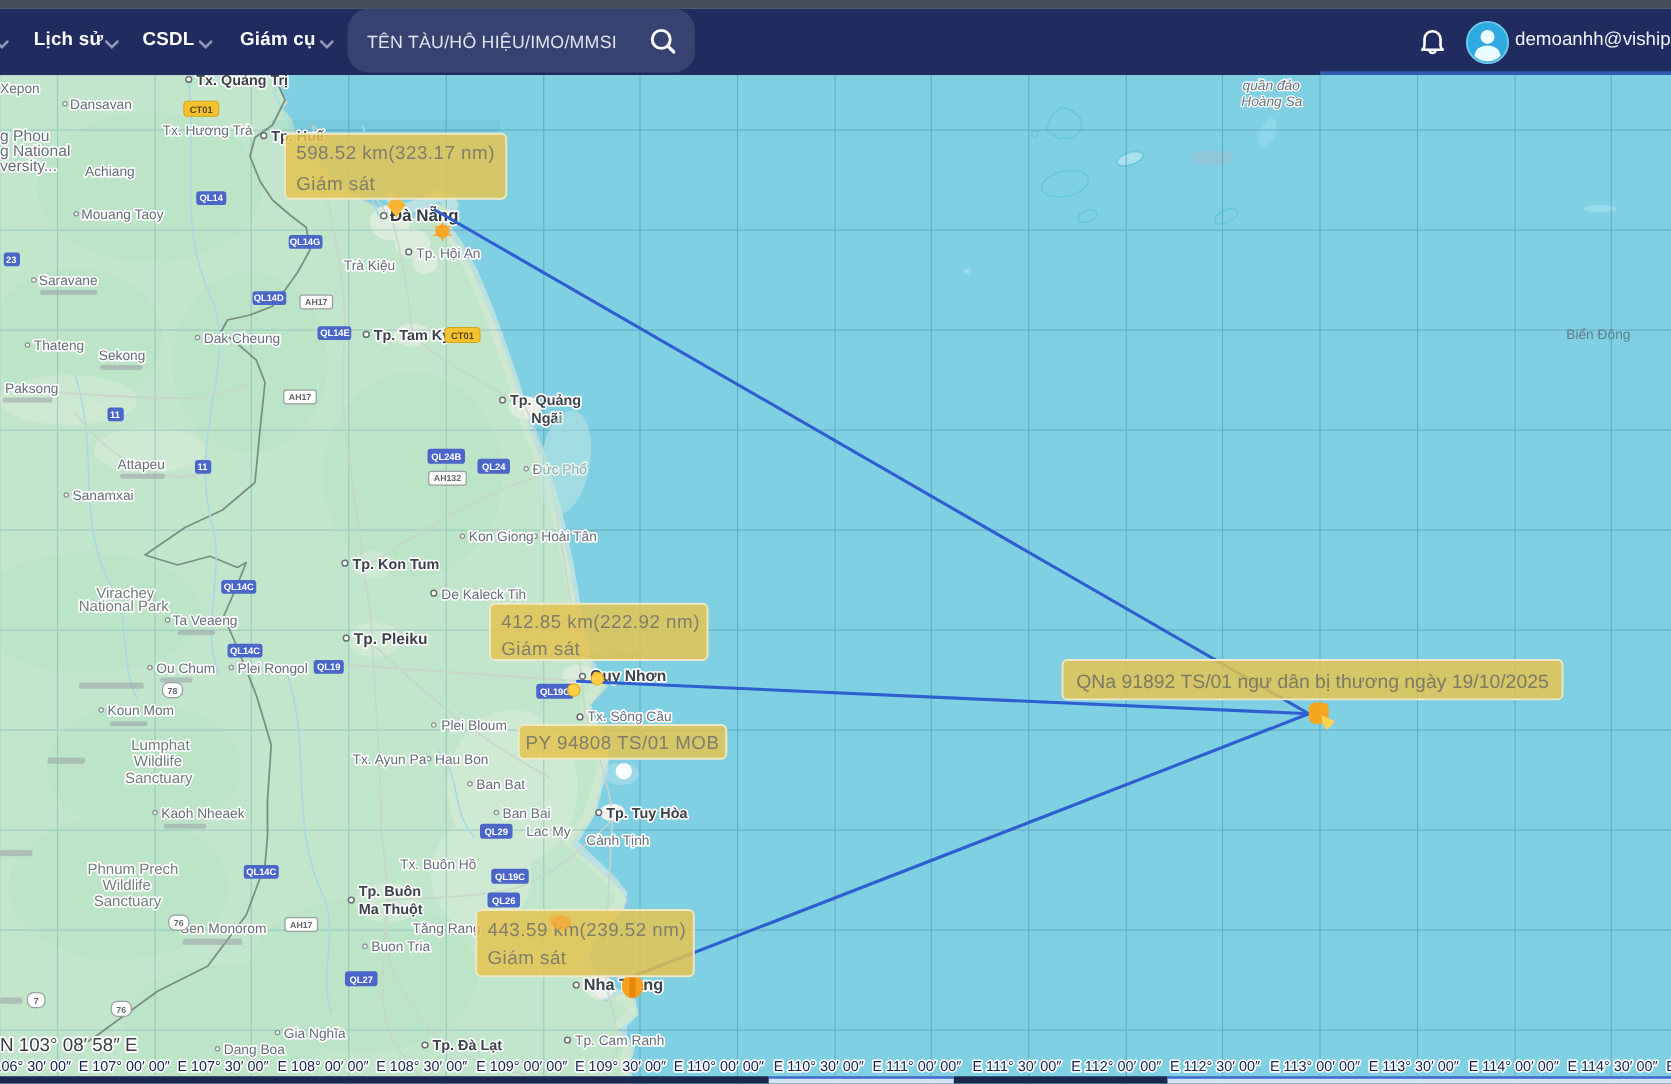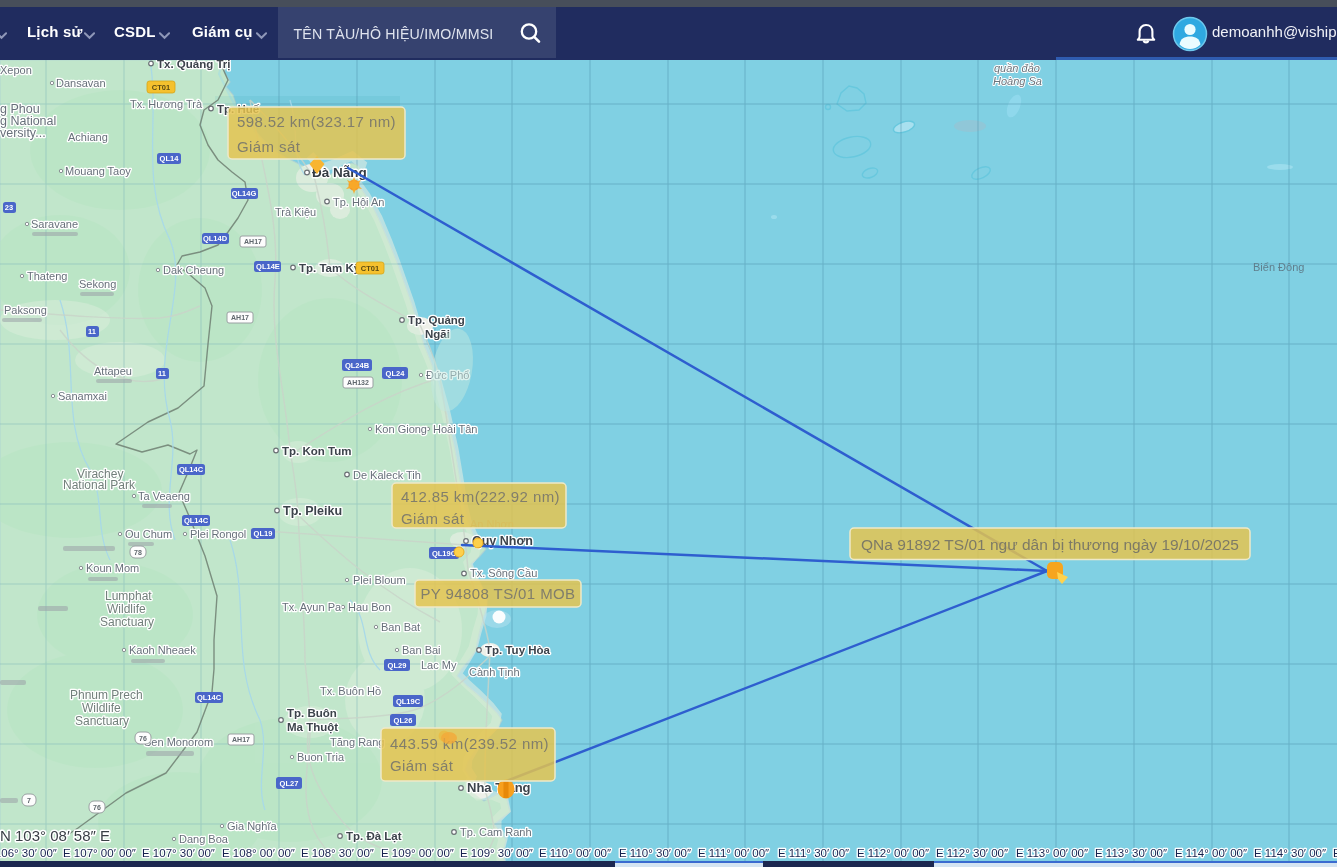--- a/index.html
+++ b/index.html
@@ -2,21 +2,21 @@
 <html><head>
 <meta charset="utf-8">
 <style>
   html,body{margin:0;padding:0;}
   body{width:1337px;height:867px;overflow:hidden;position:relative;
        font-family:"Liberation Sans",sans-serif;background:#80d0e3;}
   #topstrip{position:absolute;left:0;top:0;width:1337px;height:7px;background:#474e5a;}
   #nav{position:absolute;left:0;top:7px;width:1337px;height:53px;background:#202c5f;}
   .mitem{position:absolute;top:0;height:53px;line-height:50px;color:#fff;font-size:15px;font-weight:bold;letter-spacing:.2px;text-align:right;}
   .chev{position:absolute;top:23px;width:11px;height:11px;}
-  #searchbox{position:absolute;left:278px;top:0px;width:278px;height:51px;background:#36426f;}
+  #searchbox{position:absolute;left:278px;top:0px;width:278px;height:51px;background:#36426f;border-radius:17px;}
   #searchph{position:absolute;left:15.5px;top:0;height:51px;line-height:54px;color:#dfe3ee;font-size:14.2px;letter-spacing:.2px;}
   #righttxt{position:absolute;left:1212px;top:0;height:53px;line-height:50px;color:#f0f2f8;font-size:15px;}
   #map{position:absolute;left:0;top:60px;width:1337px;height:807px;}
   #botbar{position:absolute;left:0;top:861px;width:1337px;height:6px;background:#1c2750;}
   .botlite{position:absolute;top:861px;height:6px;background:#d4e4f2;border-top:2px solid #3a6bd0;box-sizing:border-box;}
 </style>
 </head>
 <body>
 <div id="topstrip"></div>
 <div id="nav">

